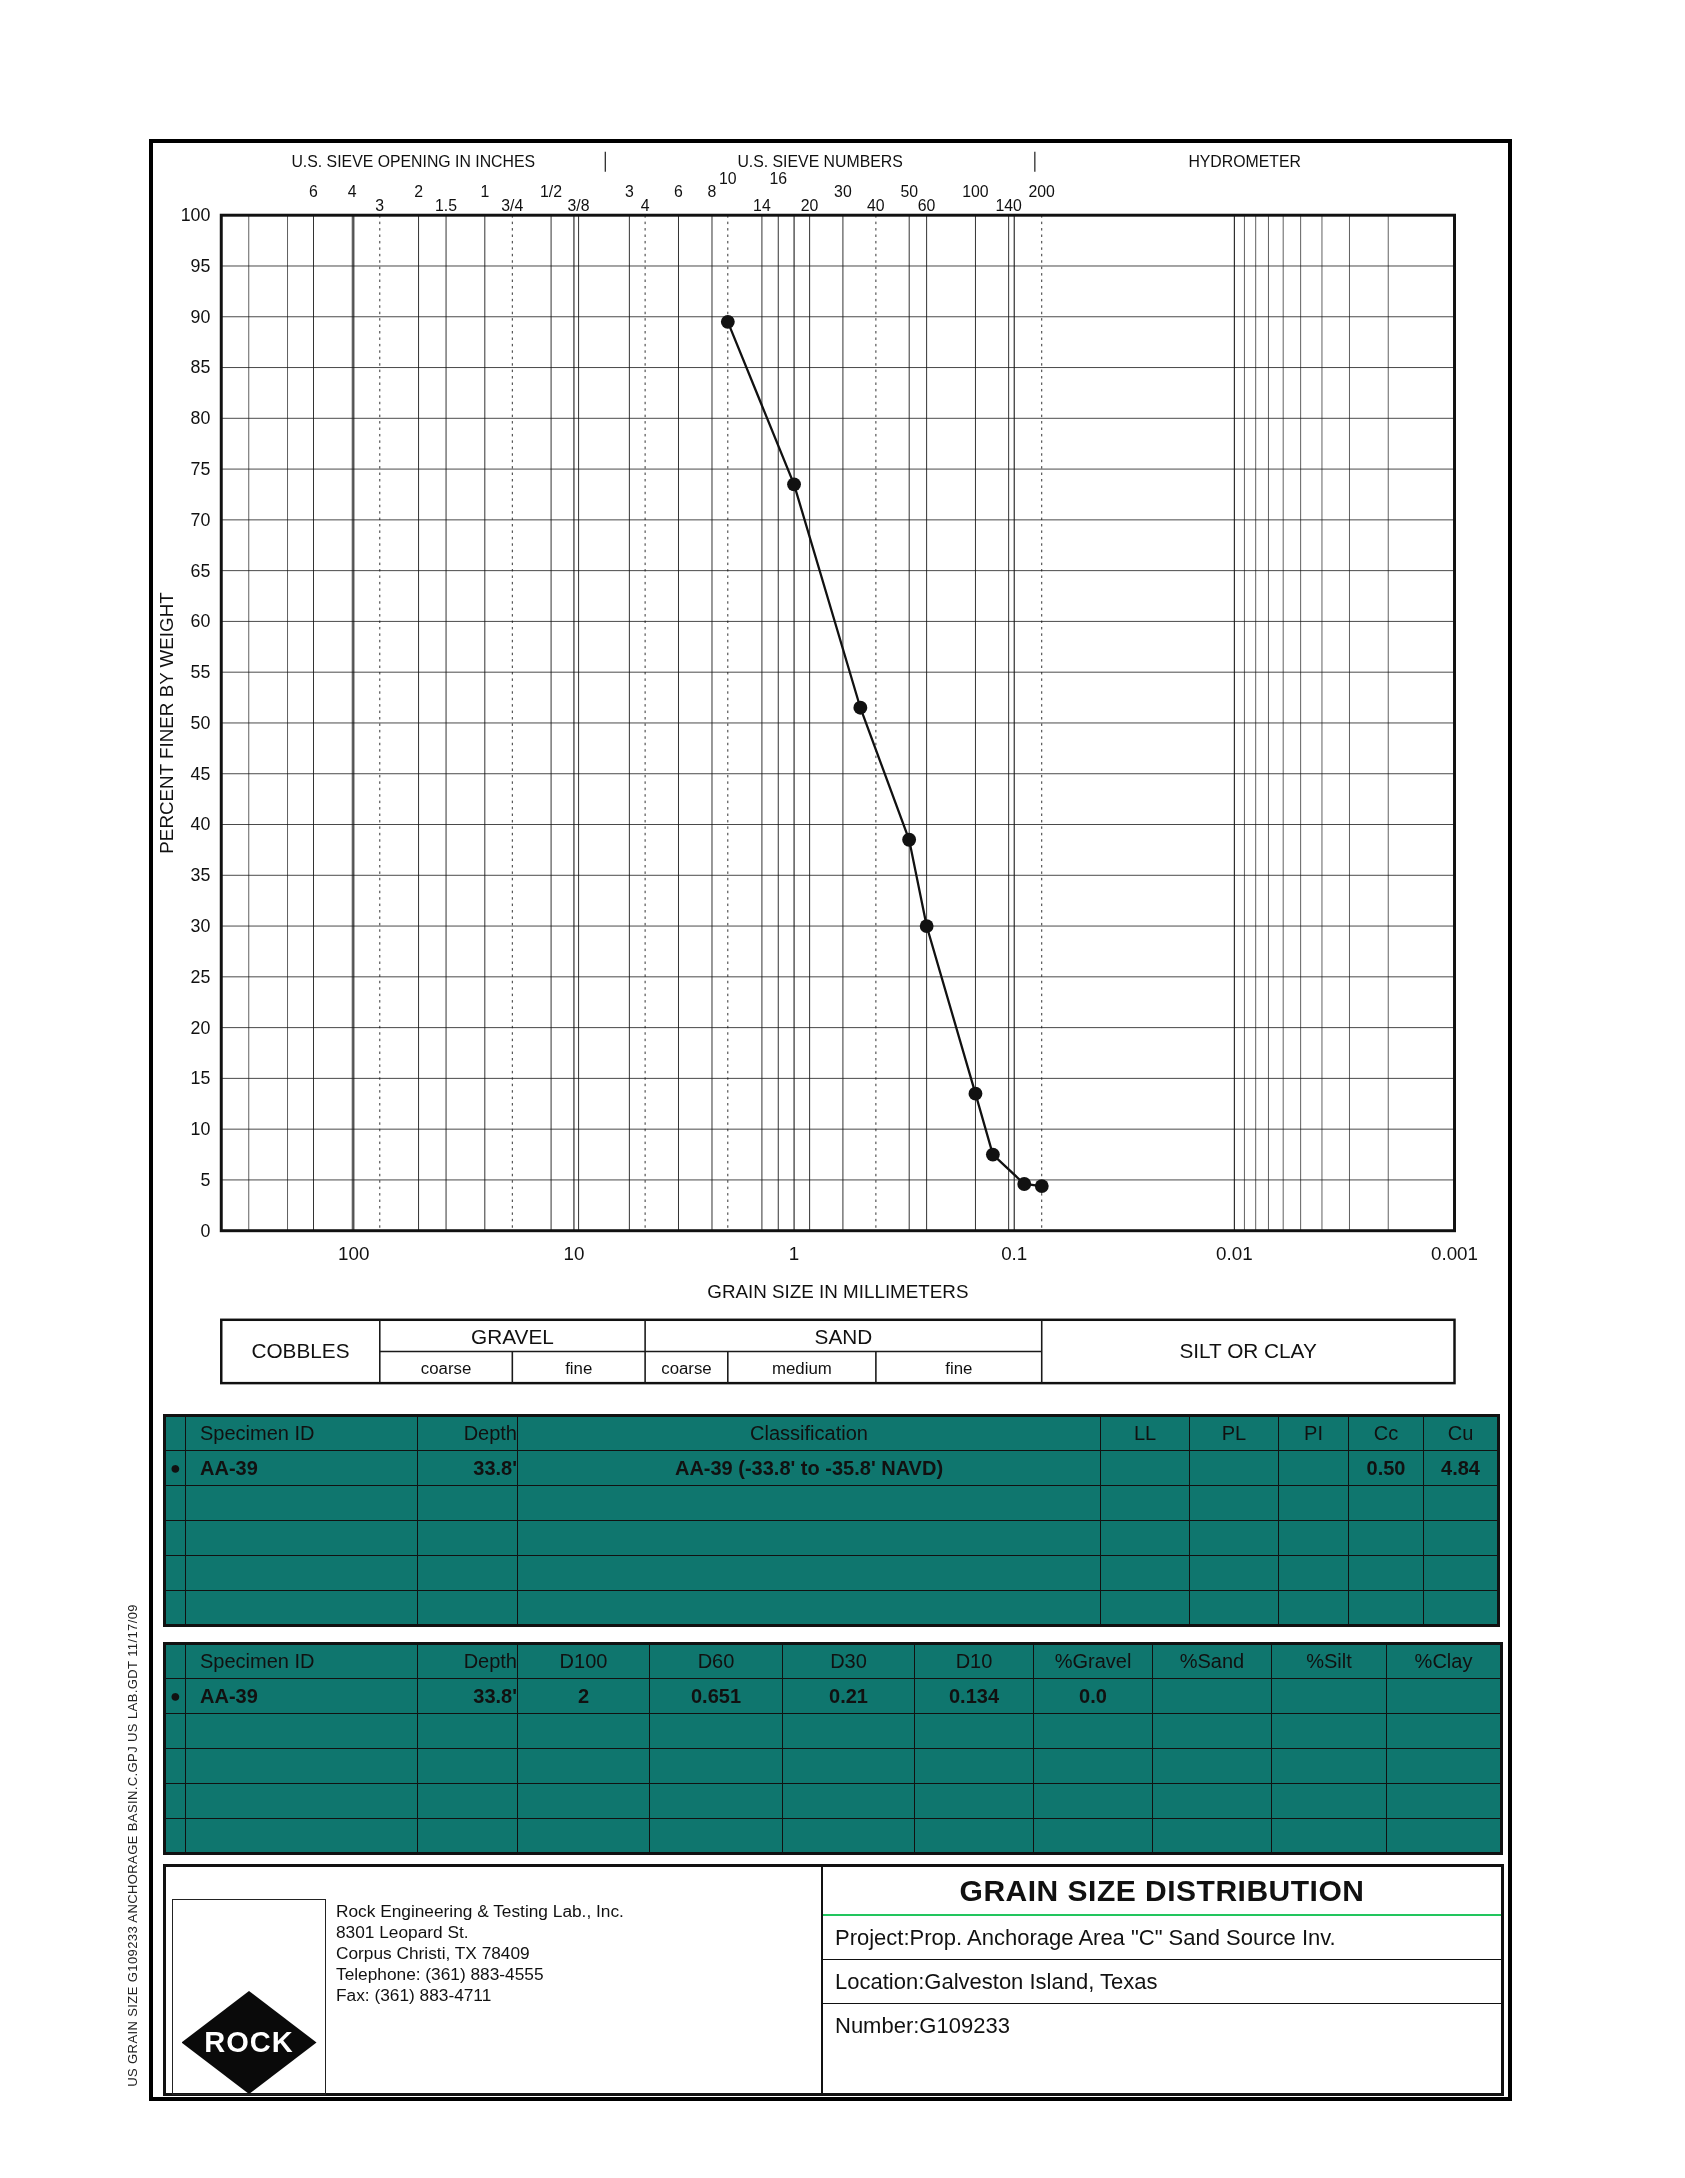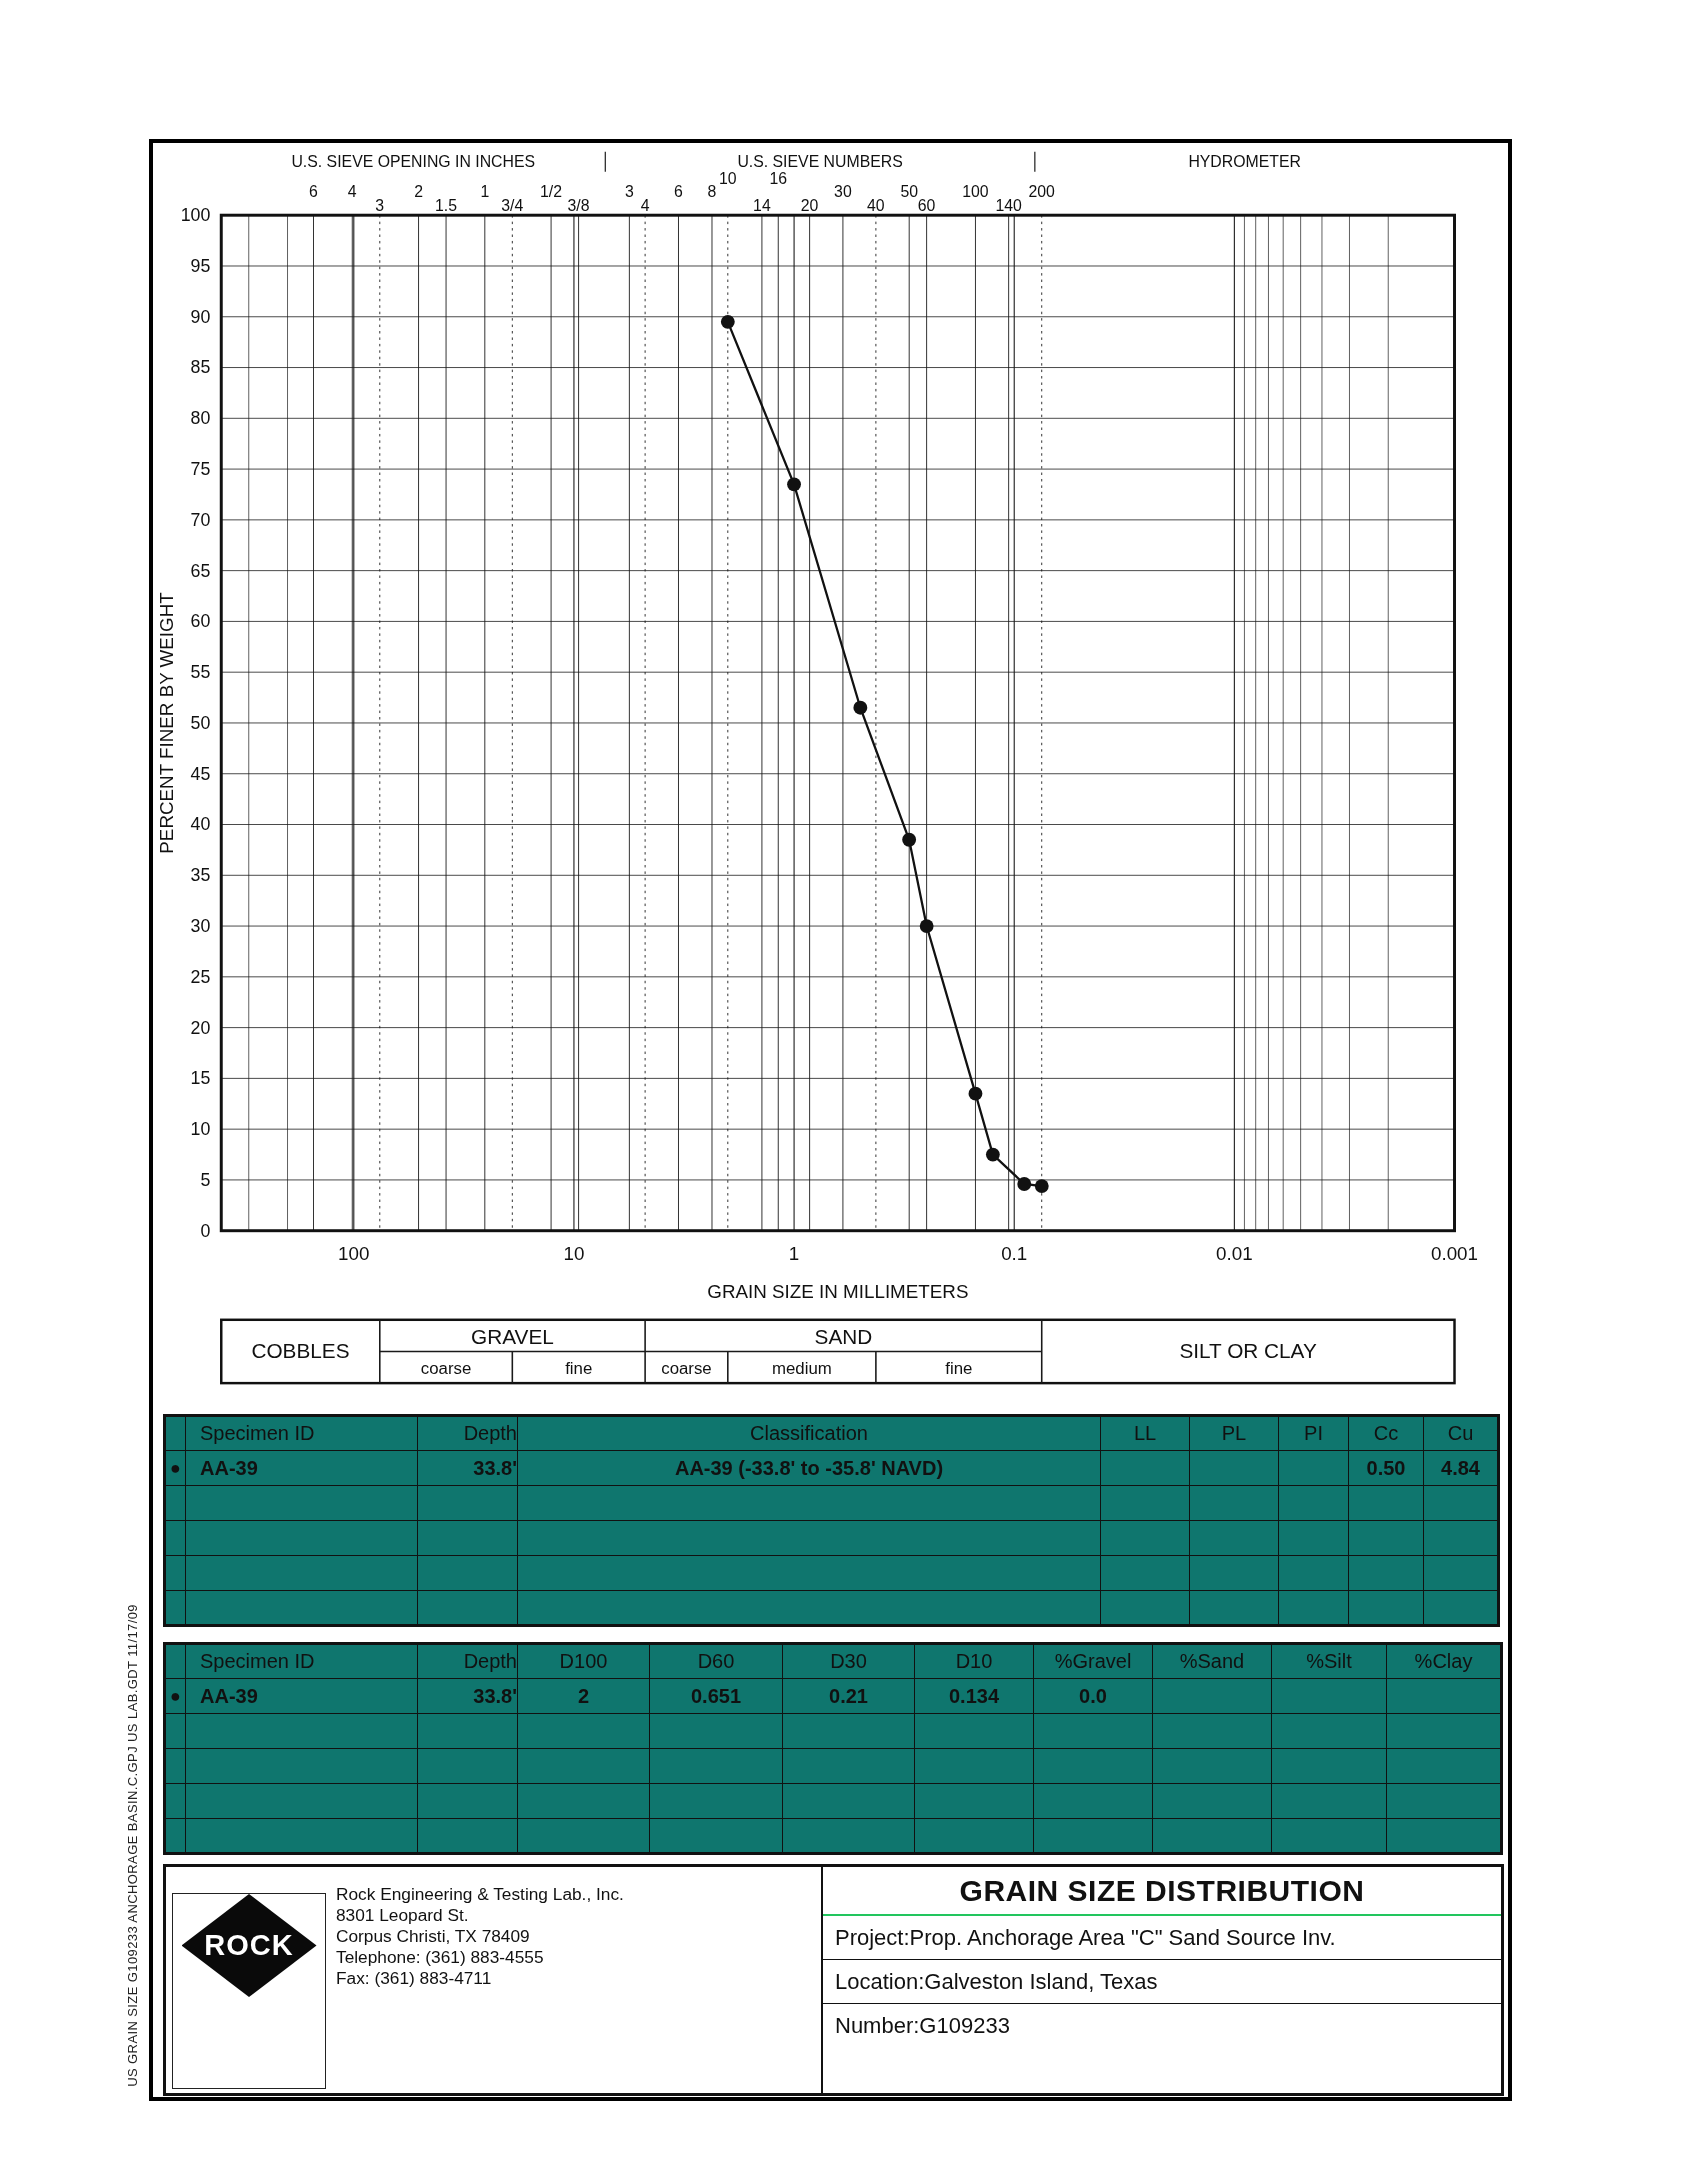--- a/index.html
+++ b/index.html
@@ -12,24 +12,24 @@
   .tbl tr{height:35px}
   .tbl td{border:1.5px solid #111;text-align:center;padding:0 4px;white-space:nowrap;overflow:hidden}
   .tbl .left{text-align:left;padding-left:14px}
   .tbl .right{text-align:right;padding-right:0}
   .tbl .bold{font-weight:700}
   .tbl .marker{font-size:18px;padding:0}
   .t1{left:163px;top:1414px;width:1335px}
   .t2{left:163px;top:1642px;width:1335px}
   .footer{position:absolute;left:163px;top:1864px;width:1335px;height:226px;border:3px solid #111;display:flex;background:#fff}
   .f-left{width:655px;border-right:2px solid #111;position:relative;flex:none}
-  .logo-box{position:absolute;left:6px;top:26px;width:152px;height:194px;border:1.5px solid #222;display:flex;align-items:flex-start;justify-content:center}
+  .logo-box{position:absolute;left:6px;top:32px;width:152px;height:194px;border:1.5px solid #222;display:flex;align-items:flex-end;justify-content:center}
   .diamond{width:135px;height:103px;background:#0a0a0a;clip-path:polygon(50% 0,100% 50%,50% 100%,0 50%);display:flex;align-items:center;justify-content:center}
   .diamond span{color:#fff;font-weight:700;font-size:29px;letter-spacing:1px}
-  .address{position:absolute;left:170px;top:17px;font-size:17.3px;line-height:21px}
+  .address{position:absolute;left:170px;top:34px;font-size:17.3px;line-height:21px}
   .f-right{flex:1;display:flex;flex-direction:column}
   .f-title{height:47px;flex:none;border-bottom:2px solid #22c55e;display:flex;align-items:center;justify-content:center;font-weight:700;font-size:30px;letter-spacing:0.5px}
   .f-row{height:43px;flex:none;border-bottom:1.5px solid #111;display:flex;align-items:center;padding-left:12px;font-size:22px;}
   .f-last{flex:1;border-bottom:none;align-items:flex-start;padding-top:9px}
 </style>
 </head>
 <body>
 
 <div class="page">
 

